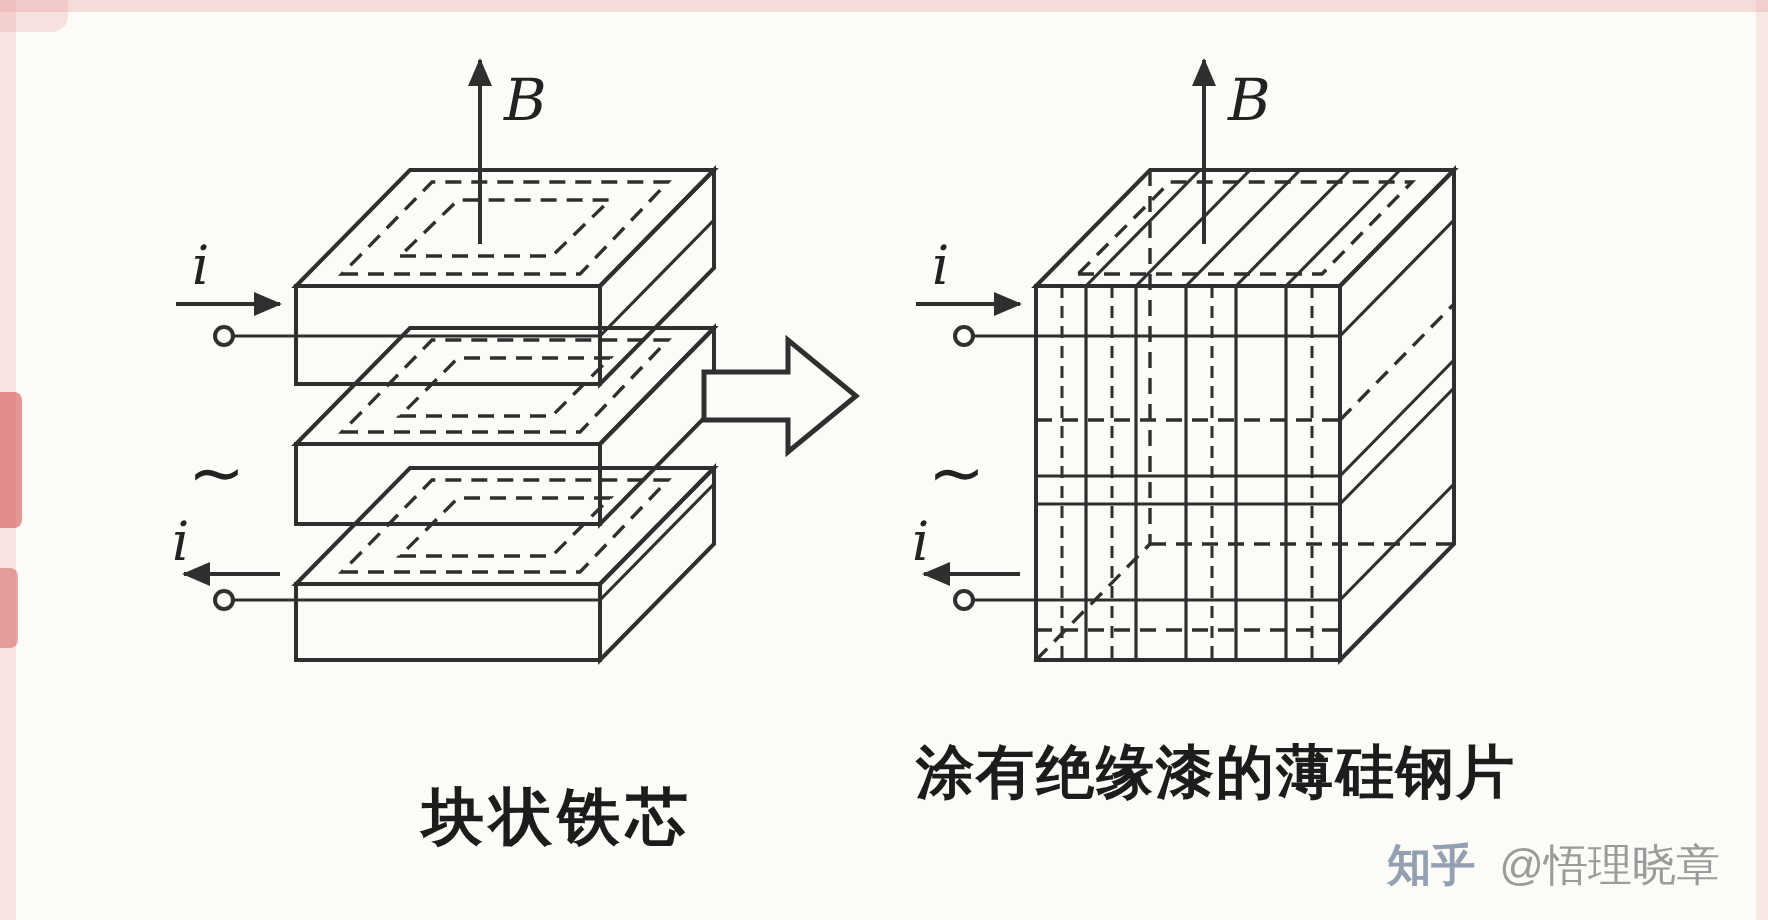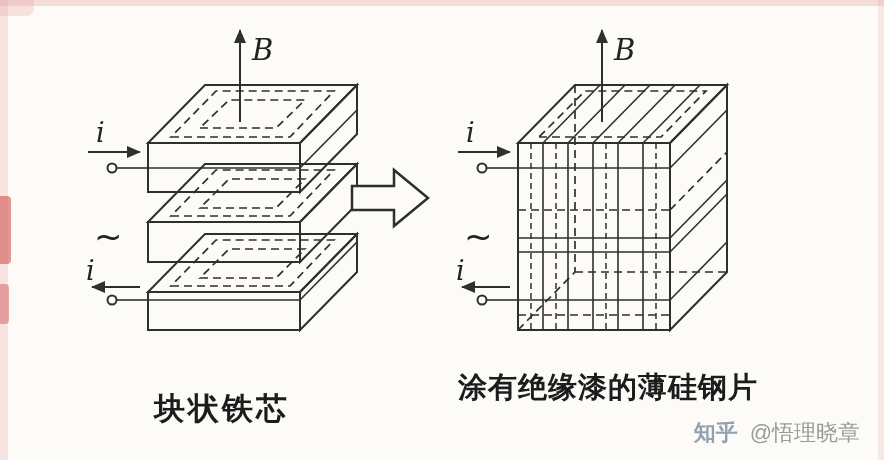--- a/index.html
+++ b/index.html
@@ -22,21 +22,21 @@
   .dash{stroke:#2f2f2f;stroke-width:1.7;fill:none;stroke-dasharray:8 5;}
   .dash-s{stroke:#2f2f2f;stroke-width:1.5;fill:none;stroke-dasharray:6 4;}
   .dot{fill:#fcfbf7;stroke:#2f2f2f;stroke-width:2;}
   .hollow{fill:#fcfbf7;stroke:#2f2f2f;stroke-width:2.5;stroke-linejoin:miter;}
   text{fill:#222;}
   .lbl-i{font-family:"DejaVu Serif",serif;font-style:italic;font-size:27px;}
   .lbl-B{font-family:"DejaVu Serif",serif;font-style:italic;font-size:29px;}
   .lbl-tilde{font-family:"DejaVu Sans",sans-serif;font-size:34px;}
 
   .caption{position:absolute;color:#1c1c1c;font-weight:600;}
-  .caption-left{left:97px;top:388px;width:250px;text-align:center;font-size:31px;letter-spacing:3px;}
+  .caption-left{left:97px;top:388px;width:250px;text-align:right;font-size:31px;letter-spacing:3px;}
   .caption-right{left:408px;top:368px;width:400px;text-align:center;font-size:29px;line-height:38px;letter-spacing:1px;}
 
   .watermark{position:absolute;right:24px;bottom:12px;font-size:22px;color:#9b9b9b;white-space:nowrap;}
   .watermark .brand{color:#93a0b1;font-weight:700;margin-right:12px;}
 </style>
 </head>
 <body>
 
 <div class="stage">
 

